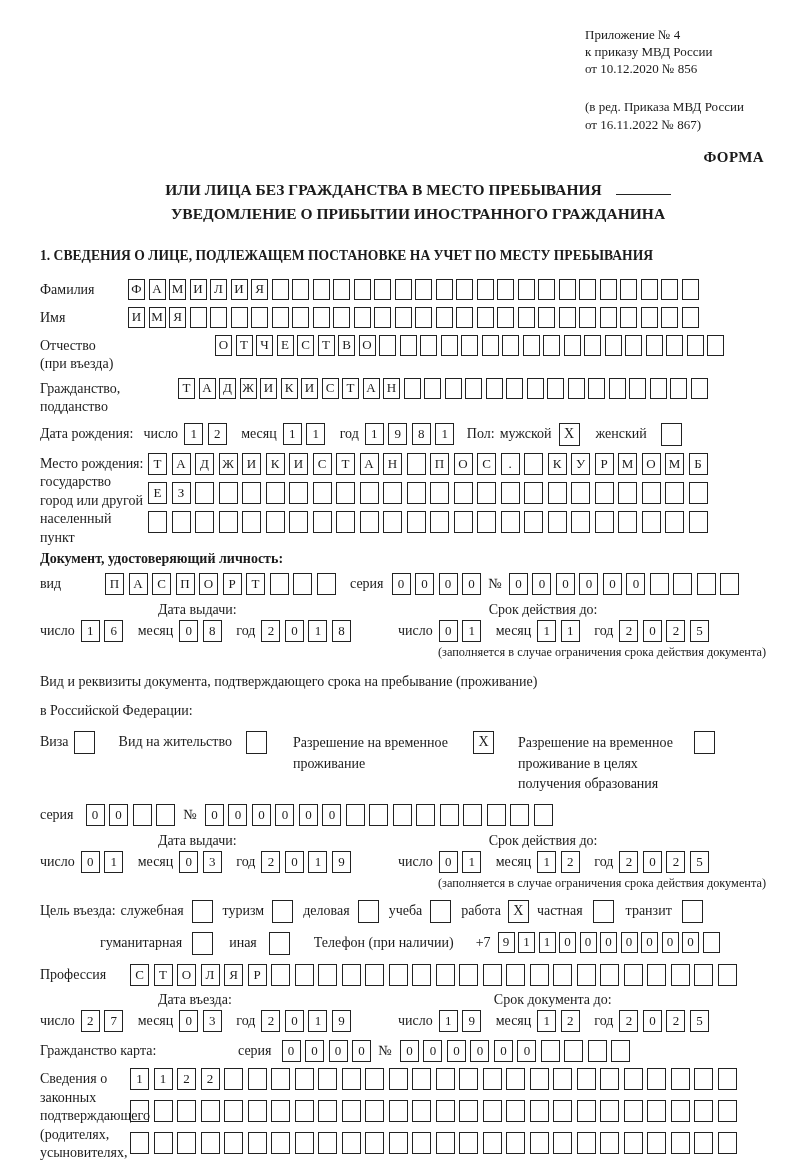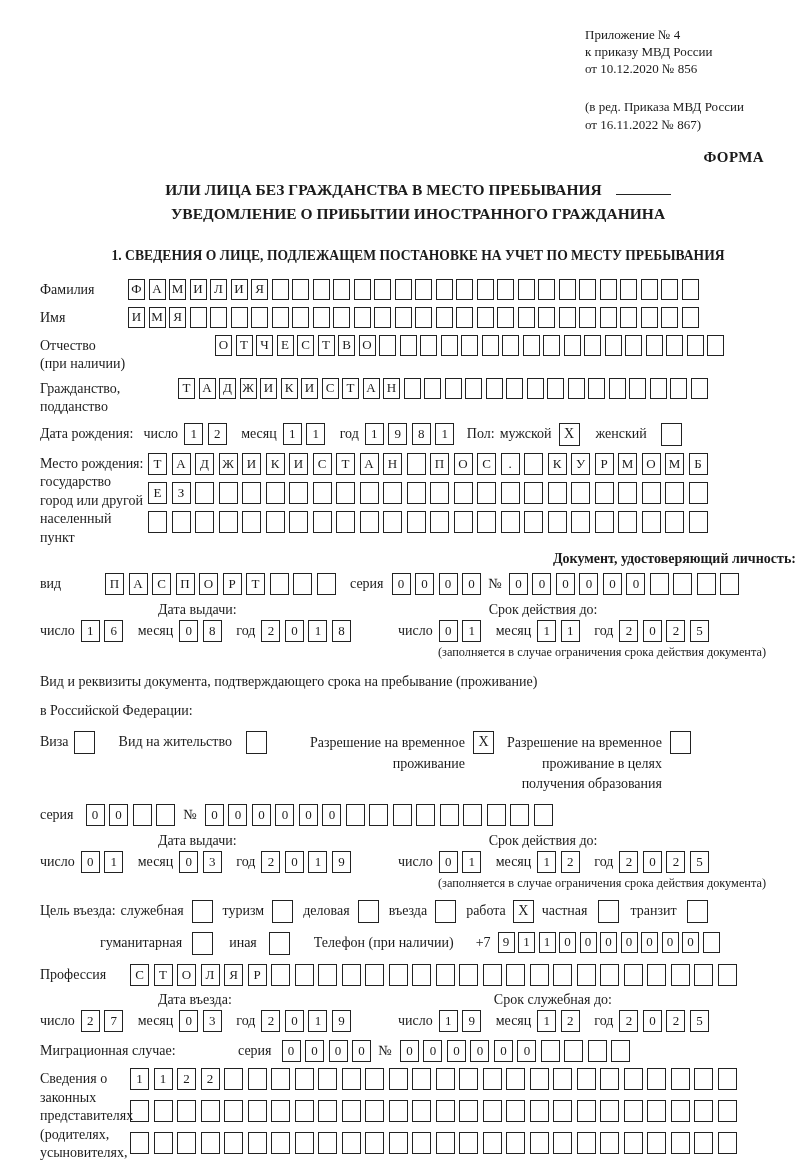--- a/index.html
+++ b/index.html
@@ -12,42 +12,42 @@
   }
   .page { padding:26px 4px 8px 40px; }
 
   .top-note { margin-left:545px; font-size:13px; line-height:1.32; }
   .top-note .gap { margin-top:21px; }
   .form-label { text-align:right; padding-right:32px; font-weight:bold; font-size:15px; margin-top:16px; letter-spacing:.4px; }
 
   .page-title { text-align:center; font-weight:bold; font-size:15.5px; line-height:1.55; margin-top:12px; }
   .blank { display:inline-block; width:55px; border-bottom:1.6px solid #222; height:4px; margin-left:14px; }
 
-  .section-heading { text-align:center; font-weight:bold; font-size:13.6px; margin-top:22px; margin-bottom:15px; }
+  .section-heading { text-align:left; font-weight:bold; font-size:13.6px; margin-top:22px; margin-bottom:15px; }
 
   .row { display:flex; align-items:flex-start; margin-bottom:7px; }
   .lbl { flex:0 0 auto; padding-top:2px; line-height:1.32; }
   .w88 {width:88px;} .w175{width:175px;} .w138{width:138px;} .w108{width:108px;}
   .w90 {width:90px;} .w65{width:65px;} .w170{width:170px;}
 
   .cells { display:flex; flex-wrap:nowrap; }
   .cell { flex:0 0 auto; width:17px; height:21px; border:1.5px solid #222;
           margin-right:3.5px; text-align:center; font-size:13px; line-height:18px; }
   .cells-md .cell { width:19px; height:22px; margin-right:4.5px; line-height:19px; }
   .cbx { flex:0 0 auto; display:inline-block; width:21px; height:23px; border:1.6px solid #222;
          text-align:center; line-height:20px; font-size:14px; }
 
   .dg { display:flex; align-items:flex-start; }
   .dgl { padding-top:3px; margin:0 6px 0 10px; }
   .dg .dgl:first-child { margin-left:0; }
   .dates-head { display:flex; margin-bottom:2px;gap:34px; }
   .dates-row { display:flex; }
   .note { font-size:12.3px; text-align:right; padding-right:30px; margin:3px 0 9px 0; }
-  .opt-c { text-align:right; line-height:1.45; }
-  .center-h { text-align:right; font-weight:bold; font-size:14px; margin:4px 0 6px 0; }
+  .opt-c { text-align:left; line-height:1.45; }
+  .center-h { text-align:left; font-weight:bold; font-size:14px; margin:4px 0 6px 0; }
   .intro { line-height:1.8; margin-top:4px; }
   .note-center { font-size:12.5px; margin-left:155px; margin-top:2px; }
 </style>
 </head>
 <body>
 
 <div class="page">
 
   <div class="top-note">
     <div>Приложение № 4</div>
@@ -130,21 +130,21 @@
         <span class="cell"></span>
         <span class="cell"></span>
         <span class="cell"></span>
         <span class="cell"></span>
       </span>
   </div>
 
   <div class="row" style="margin-bottom:4px">
     <span class="lbl w175">
       <span>Отчество</span><br>
-      <span>(при наличии)</span>
+      <span>(при въезда)</span>
     </span>
     <span class="cells">
         <span class="cell">О</span>
         <span class="cell">Т</span>
         <span class="cell">Ч</span>
         <span class="cell">Е</span>
         <span class="cell">С</span>
         <span class="cell">Т</span>
         <span class="cell">В</span>
         <span class="cell">О</span>
@@ -407,21 +407,21 @@
   <div class="intro">Вид и реквизиты документа, подтверждающего срока на пребывание (проживание)</div>
   <div class="intro">в Российской Федерации:</div>
 
   <div class="row" style="margin-top:8px; margin-bottom:10px">
     <span class="lbl">Виза</span>
     <span class="cbx" style="margin-left:5px"></span>
     <span class="lbl" style="margin-left:24px">Вид на жительство</span>
     <span class="cbx" style="margin-left:14px"></span>
     <span class="lbl opt-c" style="width:172px; margin-left:26px">Разрешение на временное проживание</span>
     <span class="cbx" style="margin-left:8px">X</span>
-    <span class="lbl opt-c" style="width:168px; ">Разрешение на временное проживание в целях получения образования</span>
+    <span class="lbl opt-c" style="width:168px; margin-left:24px">Разрешение на временное проживание в целях получения образования</span>
     <span class="cbx" style="margin-left:8px"></span>
   </div>
 
   <div class="row">
     <span class="lbl">серия</span>
     <span class="cells cells-md" style="margin-left:12px">
         <span class="cell">0</span>
         <span class="cell">0</span>
         <span class="cell"></span>
         <span class="cell"></span>
@@ -493,21 +493,21 @@
   <div class="note">(заполняется в случае ограничения срока действия документа)</div>
 
   <div class="row" style="margin-bottom:9px">
     <span class="lbl">Цель въезда:</span>
     <span class="lbl" style="margin-left:5px">служебная</span>
     <span class="cbx" style="margin-left:8px"></span>
     <span class="lbl" style="margin-left:10px">туризм</span>
     <span class="cbx" style="margin-left:8px"></span>
     <span class="lbl" style="margin-left:10px">деловая</span>
     <span class="cbx" style="margin-left:8px"></span>
-    <span class="lbl" style="margin-left:10px">въезда</span>
+    <span class="lbl" style="margin-left:10px">учеба</span>
     <span class="cbx" style="margin-left:8px"></span>
     <span class="lbl" style="margin-left:10px">работа</span>
     <span class="cbx" style="margin-left:7px">X</span>
     <span class="lbl" style="margin-left:8px">частная</span>
     <span class="cbx" style="margin-left:10px"></span>
     <span class="lbl" style="margin-left:12px">транзит</span>
     <span class="cbx" style="margin-left:10px"></span>
   </div>
 
   <div class="row" style="margin-bottom:9px">
@@ -559,21 +559,21 @@
         <span class="cell"></span>
         <span class="cell"></span>
         <span class="cell"></span>
         <span class="cell"></span>
         <span class="cell"></span>
       </span>
   </div>
 
   <div class="dates-head" style="margin-top:6px">
     <span style="margin-left:118px">Дата въезда:</span>
-    <span style="margin-left:228px">Срок служебная до:</span>
+    <span style="margin-left:228px">Срок документа до:</span>
   </div>
   <div class="dates-row" style="margin-bottom:8px">
     <span class="dg" style="width:358px">
       <span class="dgl">число</span>
       <span class="cells cells-md">
           <span class="cell">2</span>
           <span class="cell">7</span>
         </span>
       <span class="dgl">месяц</span>
       <span class="cells cells-md">
@@ -603,21 +603,21 @@
       <span class="cells cells-md">
           <span class="cell">2</span>
           <span class="cell">0</span>
           <span class="cell">2</span>
           <span class="cell">5</span>
         </span>
     </span>
   </div>
 
   <div class="row" style="margin-bottom:6px">
-    <span class="lbl w170">Миграционная случае:</span>
+    <span class="lbl w170">Гражданство карта:</span>
     <span class="lbl" style="margin-left:28px">серия</span>
     <span class="cells cells-md" style="margin-left:10px">
         <span class="cell">0</span>
         <span class="cell">0</span>
         <span class="cell">0</span>
         <span class="cell">0</span>
       </span>
     <span class="lbl" style="margin:0 8px 0 3px">№</span>
     <span class="cells cells-md">
         <span class="cell">0</span>
@@ -630,21 +630,21 @@
         <span class="cell"></span>
         <span class="cell"></span>
         <span class="cell"></span>
       </span>
   </div>
 
   <div class="row" style="margin-bottom:2px">
     <span class="lbl w90">
       <span>Сведения о</span><br>
       <span>законных</span><br>
-      <span>представителях</span><br>
+      <span>подтверждающего</span><br>
       <span>(родителях,</span><br>
       <span>усыновителях,</span><br>
       <span>попечителях)</span>
     </span>
     <span>
       <span class="cells cells-md" style="margin-bottom:10px">
           <span class="cell">1</span>
           <span class="cell">1</span>
           <span class="cell">2</span>
           <span class="cell">2</span>

